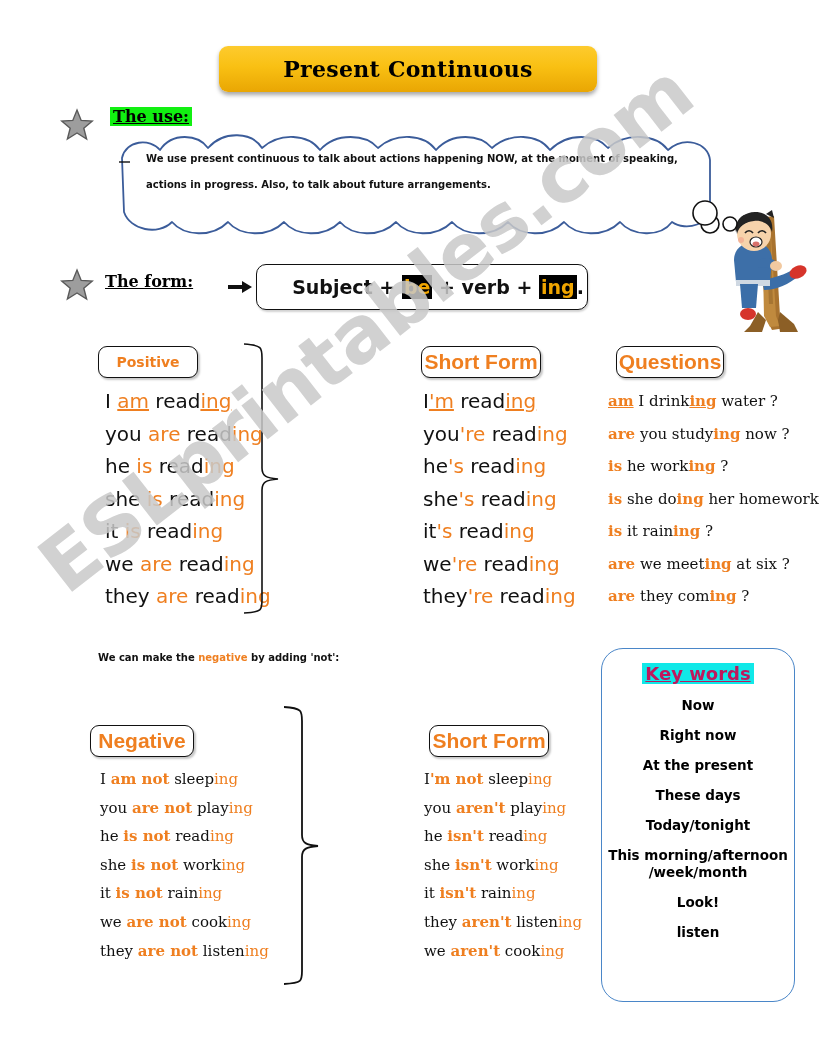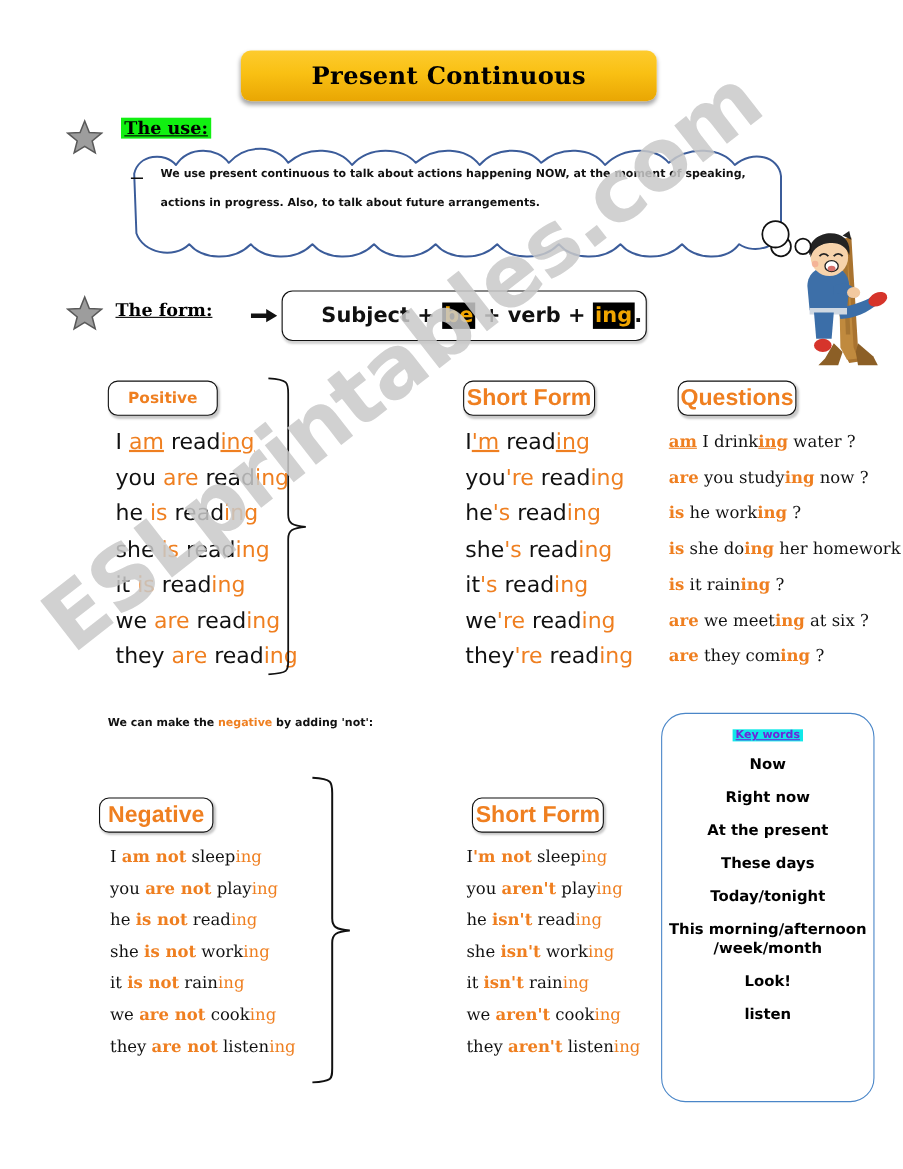--- a/index.html
+++ b/index.html
@@ -213,22 +213,22 @@
     border: 1.6px solid #4a86c8;
     border-radius: 22px;
     background: #fff;
   }
   #keybox .kw-title {
     margin: 14px auto 0;
     width: fit-content;
     background: #10e8e8;
     font-family: "DejaVu Sans", sans-serif;
     font-weight: bold;
-    font-size: 10px;
-    color: #6d28d9;
+    font-size: 18px;
+    color: #be185d;
     text-decoration: underline;
     padding: 0 3px;
   }
   #keybox .kw-item {
     margin-top: 13px;
     text-align: center;
     font-family: "DejaVu Sans", sans-serif;
     font-weight: bold;
     font-size: 13.5px;
     color: #000;
@@ -383,22 +383,22 @@
              L26,266 C26,276 26,278 8,279" fill="none" stroke="#111" stroke-width="1.8"></path>
   </svg>
 
   <div class="chip serif" style="left:429px; top:725px; width:116px;">Short Form</div>
   <div class="list serif" id="short-neg-list" style="left:424px; top:765px; line-height:28.6px;">
       <div class="row"><span>I</span><span class="ob">'m not</span><span> sleep</span><span class="o">ing</span></div>
       <div class="row"><span>you </span><span class="ob">aren't</span><span> play</span><span class="o">ing</span></div>
       <div class="row"><span>he </span><span class="ob">isn't</span><span> read</span><span class="o">ing</span></div>
       <div class="row"><span>she </span><span class="ob">isn't</span><span> work</span><span class="o">ing</span></div>
       <div class="row"><span>it </span><span class="ob">isn't</span><span> rain</span><span class="o">ing</span></div>
+      <div class="row"><span>they </span><span class="ob">aren't</span><span> listen</span><span class="o">ing</span></div>
       <div class="row"><span>we </span><span class="ob">aren't</span><span> cook</span><span class="o">ing</span></div>
-      <div class="row"><span>they </span><span class="ob">aren't</span><span> listen</span><span class="o">ing</span></div>
     </div>
 
   <div id="keybox">
     <div class="kw-title">Key words</div>
     <div id="keywords-items">
         <div class="kw-item">Now</div>
         <div class="kw-item">Right now</div>
         <div class="kw-item">At the present</div>
         <div class="kw-item">These days</div>
         <div class="kw-item">Today/tonight</div>

